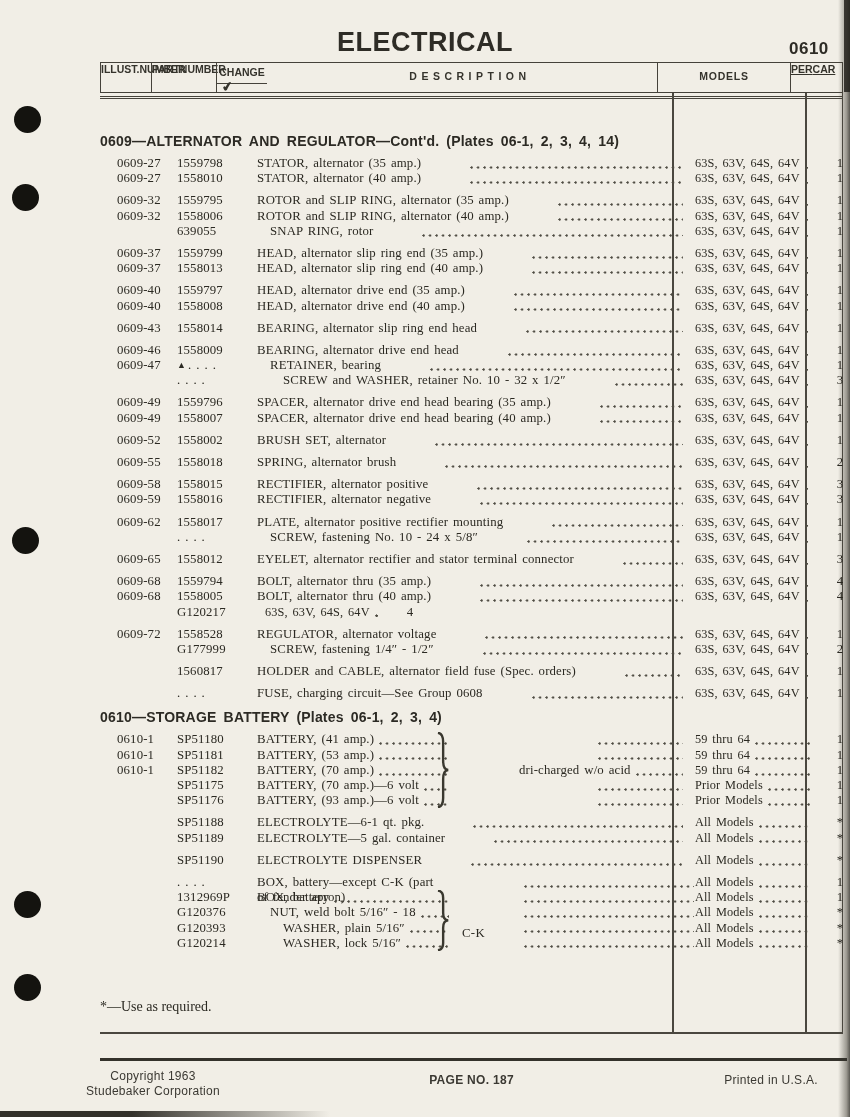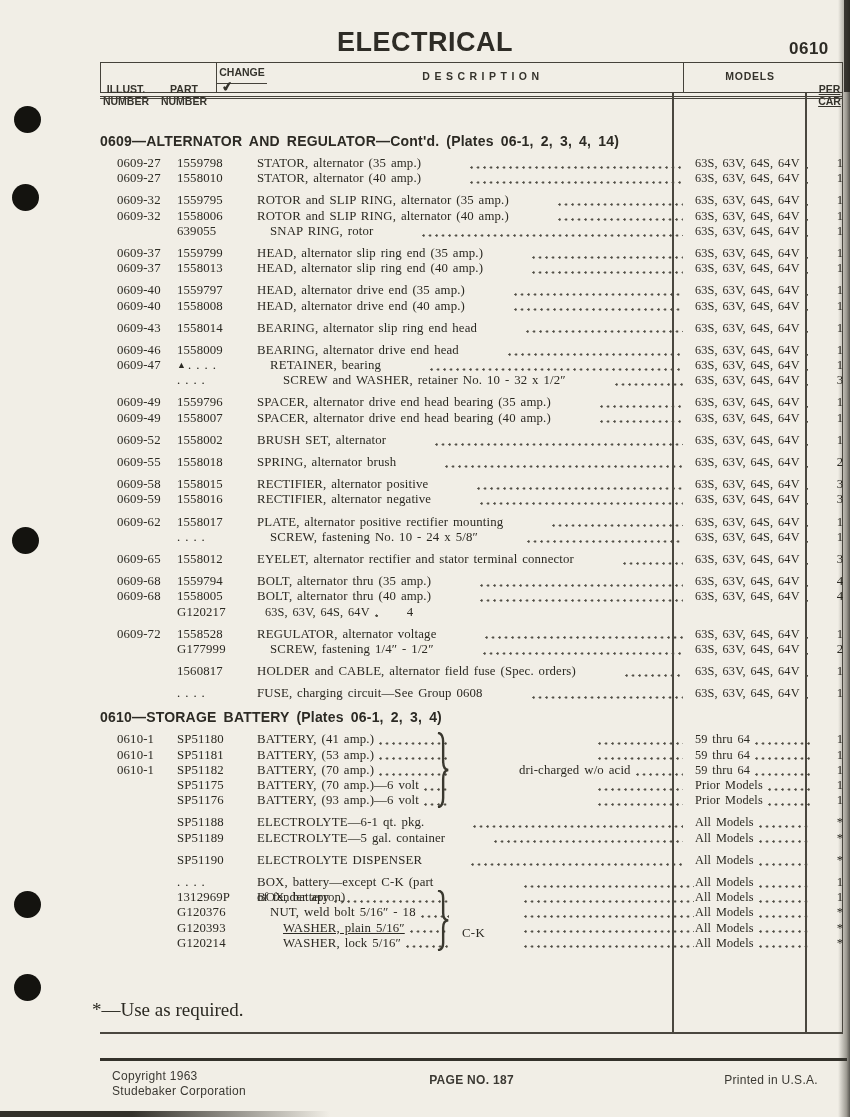--- a/index.html
+++ b/index.html
@@ -18,30 +18,30 @@
       letter-spacing:.5px;color:#2e2c26;transform:scaleY(1.05);}
   .page-code{position:absolute;top:39px;left:789px;font-family:"Liberation Sans",sans-serif;
       font-weight:bold;font-size:17px;color:#2e2c26;letter-spacing:.5px;}
   
   .thead{position:absolute;left:100px;top:62px;width:743px;height:31px;box-sizing:border-box;
       border-top:1.8px solid #45423a;border-bottom:1.8px solid #45423a;
       border-left:1.8px solid #45423a;border-right:1.8px solid #45423a;
       display:flex;font-family:"Liberation Sans",sans-serif;font-weight:bold;
       font-size:10.5px;color:#35332c;}
   .th{box-sizing:border-box;text-align:center;line-height:12px;padding-top:3px;}
-  .th2{display:flex;flex-direction:column;justify-content:center;padding-top:0;margin-top:32px;}
+  .th2{display:flex;flex-direction:row;padding-top:0;}
   .th-illust{width:50px;}
   .th-part{width:65px;border-left:1.7px solid #45423a;}
   .th-change{width:67px;border-left:1.7px solid #45423a;position:relative;}
   .change-box{position:absolute;top:0;left:0;right:16px;height:20px;
       border-bottom:1.7px solid #45423a;border-right:0;line-height:19px;}
   .change-check{position:absolute;bottom:-1px;left:5px;font-size:13px;transform:rotate(-10deg);}
   .th-desc{flex:1;line-height:27px;padding-top:0;letter-spacing:4.5px;}
   .th-models{width:133px;border-left:1.7px solid #45423a;line-height:27px;padding-top:0;letter-spacing:.8px;}
-  .th-per{width:26px;border-left:1.7px solid #45423a;text-decoration:underline;}
+  .th-per{width:52px;border-left:1.7px solid #45423a;text-decoration:underline;}
   .dbl-rule{position:absolute;left:100px;top:96px;width:743px;height:3.4px;box-sizing:border-box;
       border-top:1.6px solid #45423a;border-bottom:1.6px solid #45423a;}
   .vline{position:absolute;top:93px;height:940px;width:1.7px;background:#4a473f;}
   .vline.m{left:672px;} .vline.p{left:805px;} .vline.r{left:841.5px;}
   .bottom-line{position:absolute;left:100px;top:1032px;width:743px;height:1.7px;background:#4a473f;}
   .heavy-rule{position:absolute;left:100px;top:1058px;width:747px;height:3px;background:#34322b;}
   
   .tbody{position:absolute;left:100px;top:125px;width:743px;}
   .sec-head{font-family:"Liberation Sans",sans-serif;font-weight:bold;font-size:14px;
       color:#2c2a24;letter-spacing:.2px;word-spacing:3px;margin:8px 0 7px 0;transform-origin:left;}
@@ -56,24 +56,24 @@
   .ldr{flex:1 1 auto;align-self:flex-end;height:3.4px;margin:0 4px 2px 5px;
       background-image:radial-gradient(circle at 1.6px 1.7px,#4e4b42 1.05px,rgba(0,0,0,0) 1.5px);
       background-size:6.5px 3.4px;background-repeat:repeat-x;}
   .d-left{width:196px;flex:0 0 auto;display:flex;box-sizing:border-box;}
   .d-right{flex:1 1 auto;display:flex;margin-left:22px;}
   .spacer{flex:1 1 auto;}
   .brace{position:absolute;left:336px;}
   .brace svg{display:block;}
   .brace-label{position:absolute;left:362px;font-size:12.8px;letter-spacing:.3px;}
   
-  .footnote{position:absolute;left:92px;top:999px;font-size:19px;}
+  .footnote{position:absolute;left:100px;top:999px;font-size:14px;}
   .footer{position:absolute;left:0;top:1067px;width:850px;
       font-family:"Liberation Sans",sans-serif;font-size:12px;color:#3b3933;letter-spacing:.3px;}
-  .f-copy{position:absolute;left:112px;top:2px;line-height:15px;}
+  .f-copy{position:absolute;left:86px;top:2px;line-height:15px;text-align:center;}
   .f-page{position:absolute;left:100px;top:6px;width:743px;text-align:center;font-weight:bold;}
   .f-print{position:absolute;right:32px;top:6px;}
 </style>
 </head>
 <body>
 
 <div class="page">
 
   <div class="punch-hole" style="left:14px;top:106px;"></div>
   <div class="punch-hole" style="left:12px;top:184px;"></div>
@@ -721,21 +721,21 @@
           <div class="c-models">
             <span class="m-text">All Models</span>
             <span class="ldr"></span>
           </div>
           <span class="c-per">*</span>
         </div>
         <div class="row">
           <span class="c-illust"></span>
           <span class="c-part">G120393</span>
           <div class="c-desc">
-            <div class="d-left" style="padding-left: 26px; text-decoration: underline;">
+            <div class="d-left" style="padding-left: 26px;">
               <span class="d-text">WASHER, plain 5/16″</span>
               <span class="ldr"></span>
             </div>
             <div class="d-right">
               <span class="spacer"></span>
               <span class="ldr" style="flex: 0 0 auto; width: 170px;"></span>
             </div>
           </div>
           <div class="c-models">
             <span class="m-text">All Models</span>

